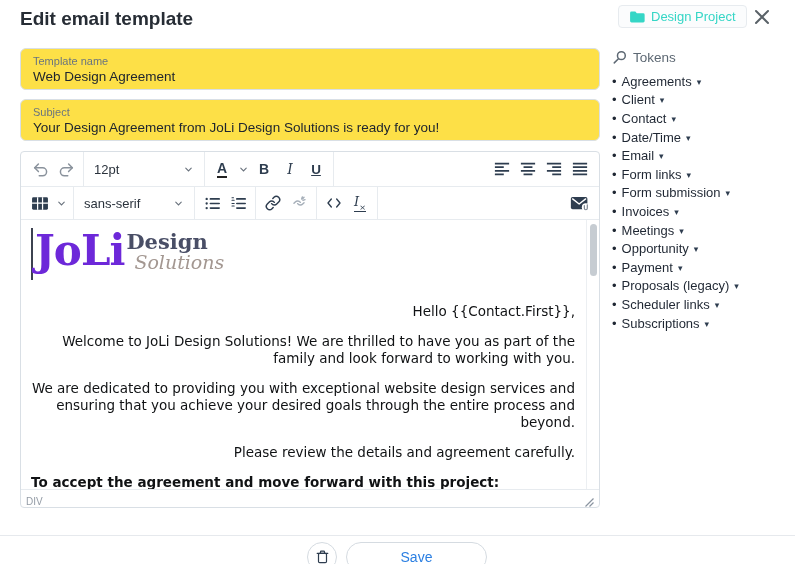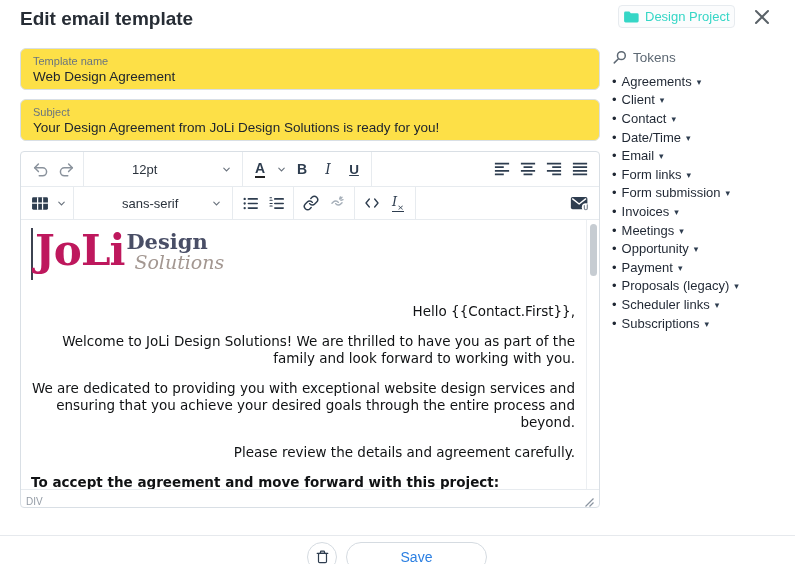--- a/index.html
+++ b/index.html
@@ -3,59 +3,59 @@
 <meta charset="utf-8">
 <style>
   * { margin:0; padding:0; box-sizing:border-box; }
   html,body { background:#fff; }
   body { font-family:"Liberation Sans", sans-serif; }
   .screen { position:relative; width:795px; height:564px; background:#fff; overflow:hidden; }
 
   
   .page-title { position:absolute; left:20px; top:8px; font-size:19px; font-weight:700; color:#272d35; }
   .project-btn { position:absolute; left:618px; top:5px; height:23px; display:flex; align-items:center; gap:6px;
-    padding:0 4px; background:#fbfcfd; border:1px solid #e7ebef; border-radius:4px; cursor:pointer; }
+    padding:0 10px; background:#fbfcfd; border:1px solid #e7ebef; border-radius:4px; cursor:pointer; }
   .project-btn span.lbl { font-size:13px; color:#35d6c6; font-weight:500; }
   .close-x { position:absolute; left:752px; top:7px; width:20px; height:20px; cursor:pointer; }
 
   
   .field { position:absolute; left:20px; width:580px; background:#fde047; border:1px solid #d9dfe5; border-radius:6px; padding:6px 12px 0; }
   .field .flabel { font-size:11px; color:#69747f; margin-bottom:2px; }
   .field .fvalue { font-size:13.5px; color:#20262e; }
   #field-name { top:48px; height:42px; }
   #field-subject { top:99px; height:42px; }
 
   
   .editor { position:absolute; left:20px; top:151px; width:580px; height:357px; border:1px solid #d9dfe5; border-radius:4px; background:#fff; display:flex; flex-direction:column; }
   .tb { display:flex; align-items:center; padding:0 6px; border-bottom:1px solid #e7ebef; }
   .tb1 { height:35px; }
   .tb2 { height:33px; }
   .tsep { width:1px; height:100%; background:#e7ebef; margin:0 4px; align-self:stretch; }
   .tbtn { display:flex; align-items:center; justify-content:center; min-width:26px; height:26px; border-radius:3px; cursor:pointer; color:#2e3d4f; }
   .tbtn.light { color:#8a929c; }
-  .tdrop { display:flex; align-items:center; justify-content:space-between; width:112px; padding:0 6px; height:26px; cursor:pointer;margin-left:38px; }
+  .tdrop { display:flex; align-items:center; justify-content:space-between; width:112px; padding:0 6px; height:26px; cursor:pointer; }
   .tdrop .dtext { font-size:13px; color:#2a323c; }
   .b-lbl { font-weight:800; font-size:14px; }
   .i-lbl { font-family:"DejaVu Serif", serif; font-style:italic; font-size:14px; }
   .u-lbl { font-size:13.5px; text-decoration:underline; font-weight:600; }
   .a-color { font-size:14px; font-weight:600; border-bottom:2px solid #222; line-height:15px; }
   .clearfmt { font-family:"DejaVu Serif", serif; font-style:italic; font-size:13px; border-bottom:1.5px solid #2e3d4f; }
   .clearfmt sub { font-size:8px; font-style:normal; }
   .spacer { flex:1; }
 
   
   .content { position:relative; flex:1; overflow:hidden; padding:6px 24px 0 10px; font-family:"DejaVu Sans", sans-serif; color:#101214; }
   .content p { font-size:13.5px; line-height:17px; margin:13px 0;text-align:right; }
   .bold-line { font-size:13.5px; font-weight:700; margin:13px 0 0; }
   .scrolltrack { position:absolute; top:0; right:0; width:13px; height:100%; border-left:1px solid #eceff2; }
   .scrollthumb { position:absolute; top:4px; right:2.5px; width:7px; height:52px; background:#c6ccd2; border-radius:4px; }
 
   .logo-row { display:flex; align-items:flex-start; margin:2px 0 0; height:62px; }
   .caret-bar { width:2px; height:52px; background:#3c4250; margin-right:2px; }
-  .logo-joli { font-family:"DejaVu Serif", serif; font-weight:700; font-size:42px; line-height:46px; color:#be185d; letter-spacing:-1px; }
+  .logo-joli { font-family:"DejaVu Serif", serif; font-weight:700; font-size:42px; line-height:46px; color:#6d28d9; letter-spacing:-1px; }
   .logo-sub { display:flex; flex-direction:column; margin-left:2px; margin-top:4px; }
   .logo-design { font-family:"DejaVu Serif", serif; font-weight:700; font-size:21px; line-height:20px; color:#494e66; }
   .logo-solutions { font-family:"DejaVu Serif", serif; font-style:italic; font-size:19px; line-height:18px; color:#a39791; margin-top:1px; margin-left:8px; }
 
   .statusbar { height:18px; border-top:1px solid #e7ebef; display:flex; align-items:flex-end; justify-content:space-between; padding:0 5px; }
   .statusbar .mode { font-size:10px; color:#949ca6; }
 
   
   .tokens { position:absolute; left:612px; top:50px; width:183px; }
   .tokens-head { display:flex; align-items:center; gap:6px; color:#5d6873; }

